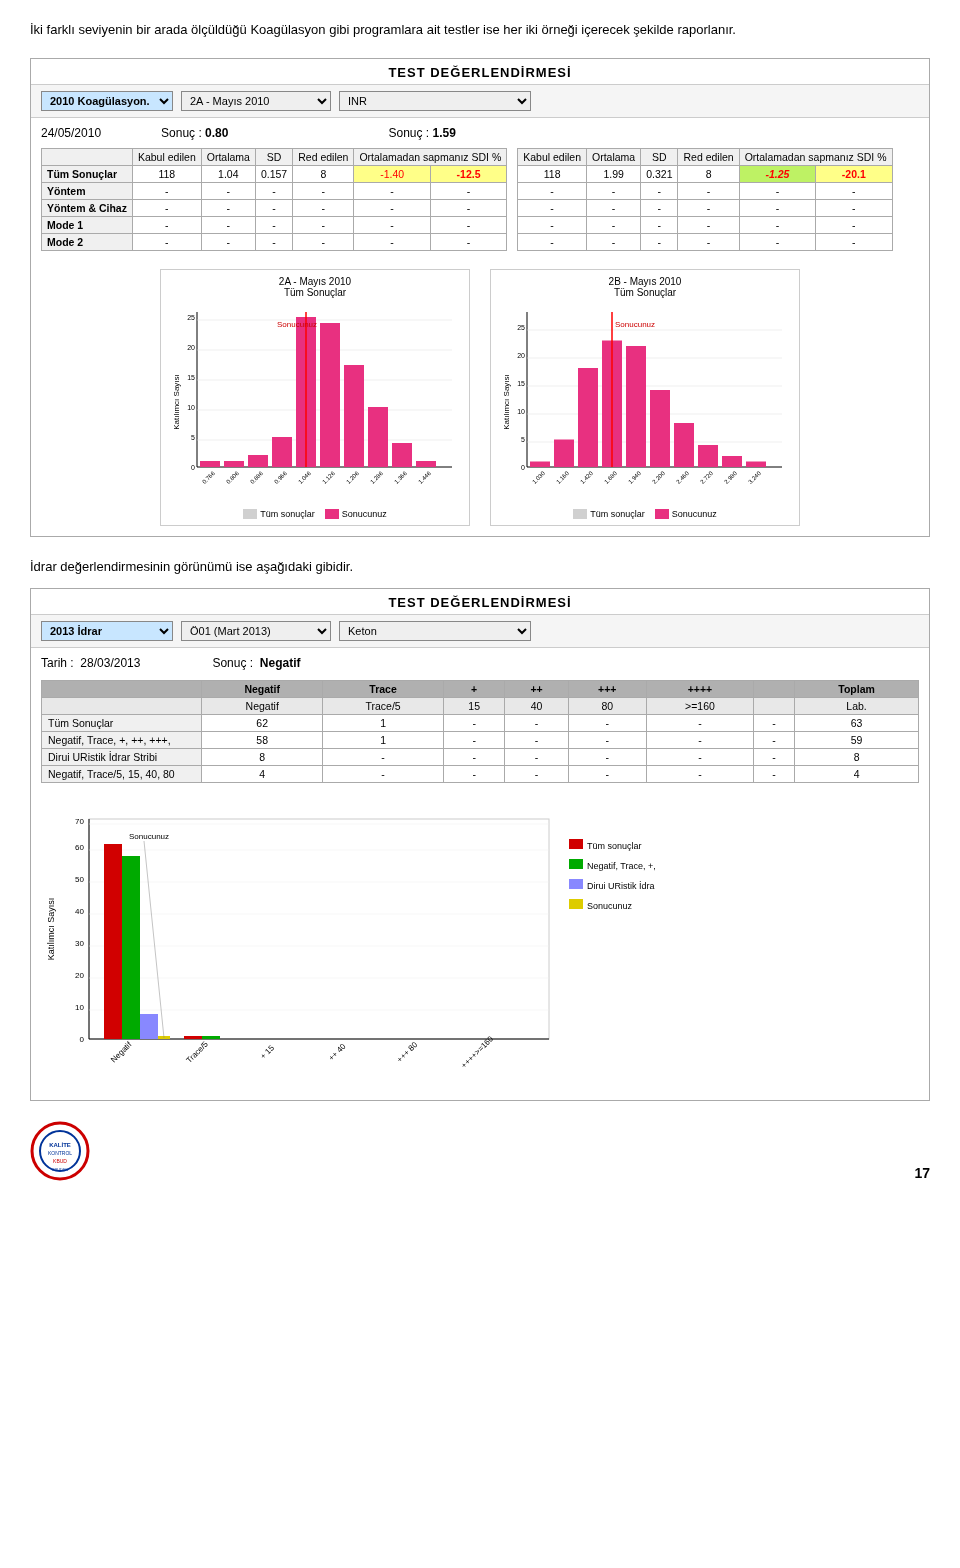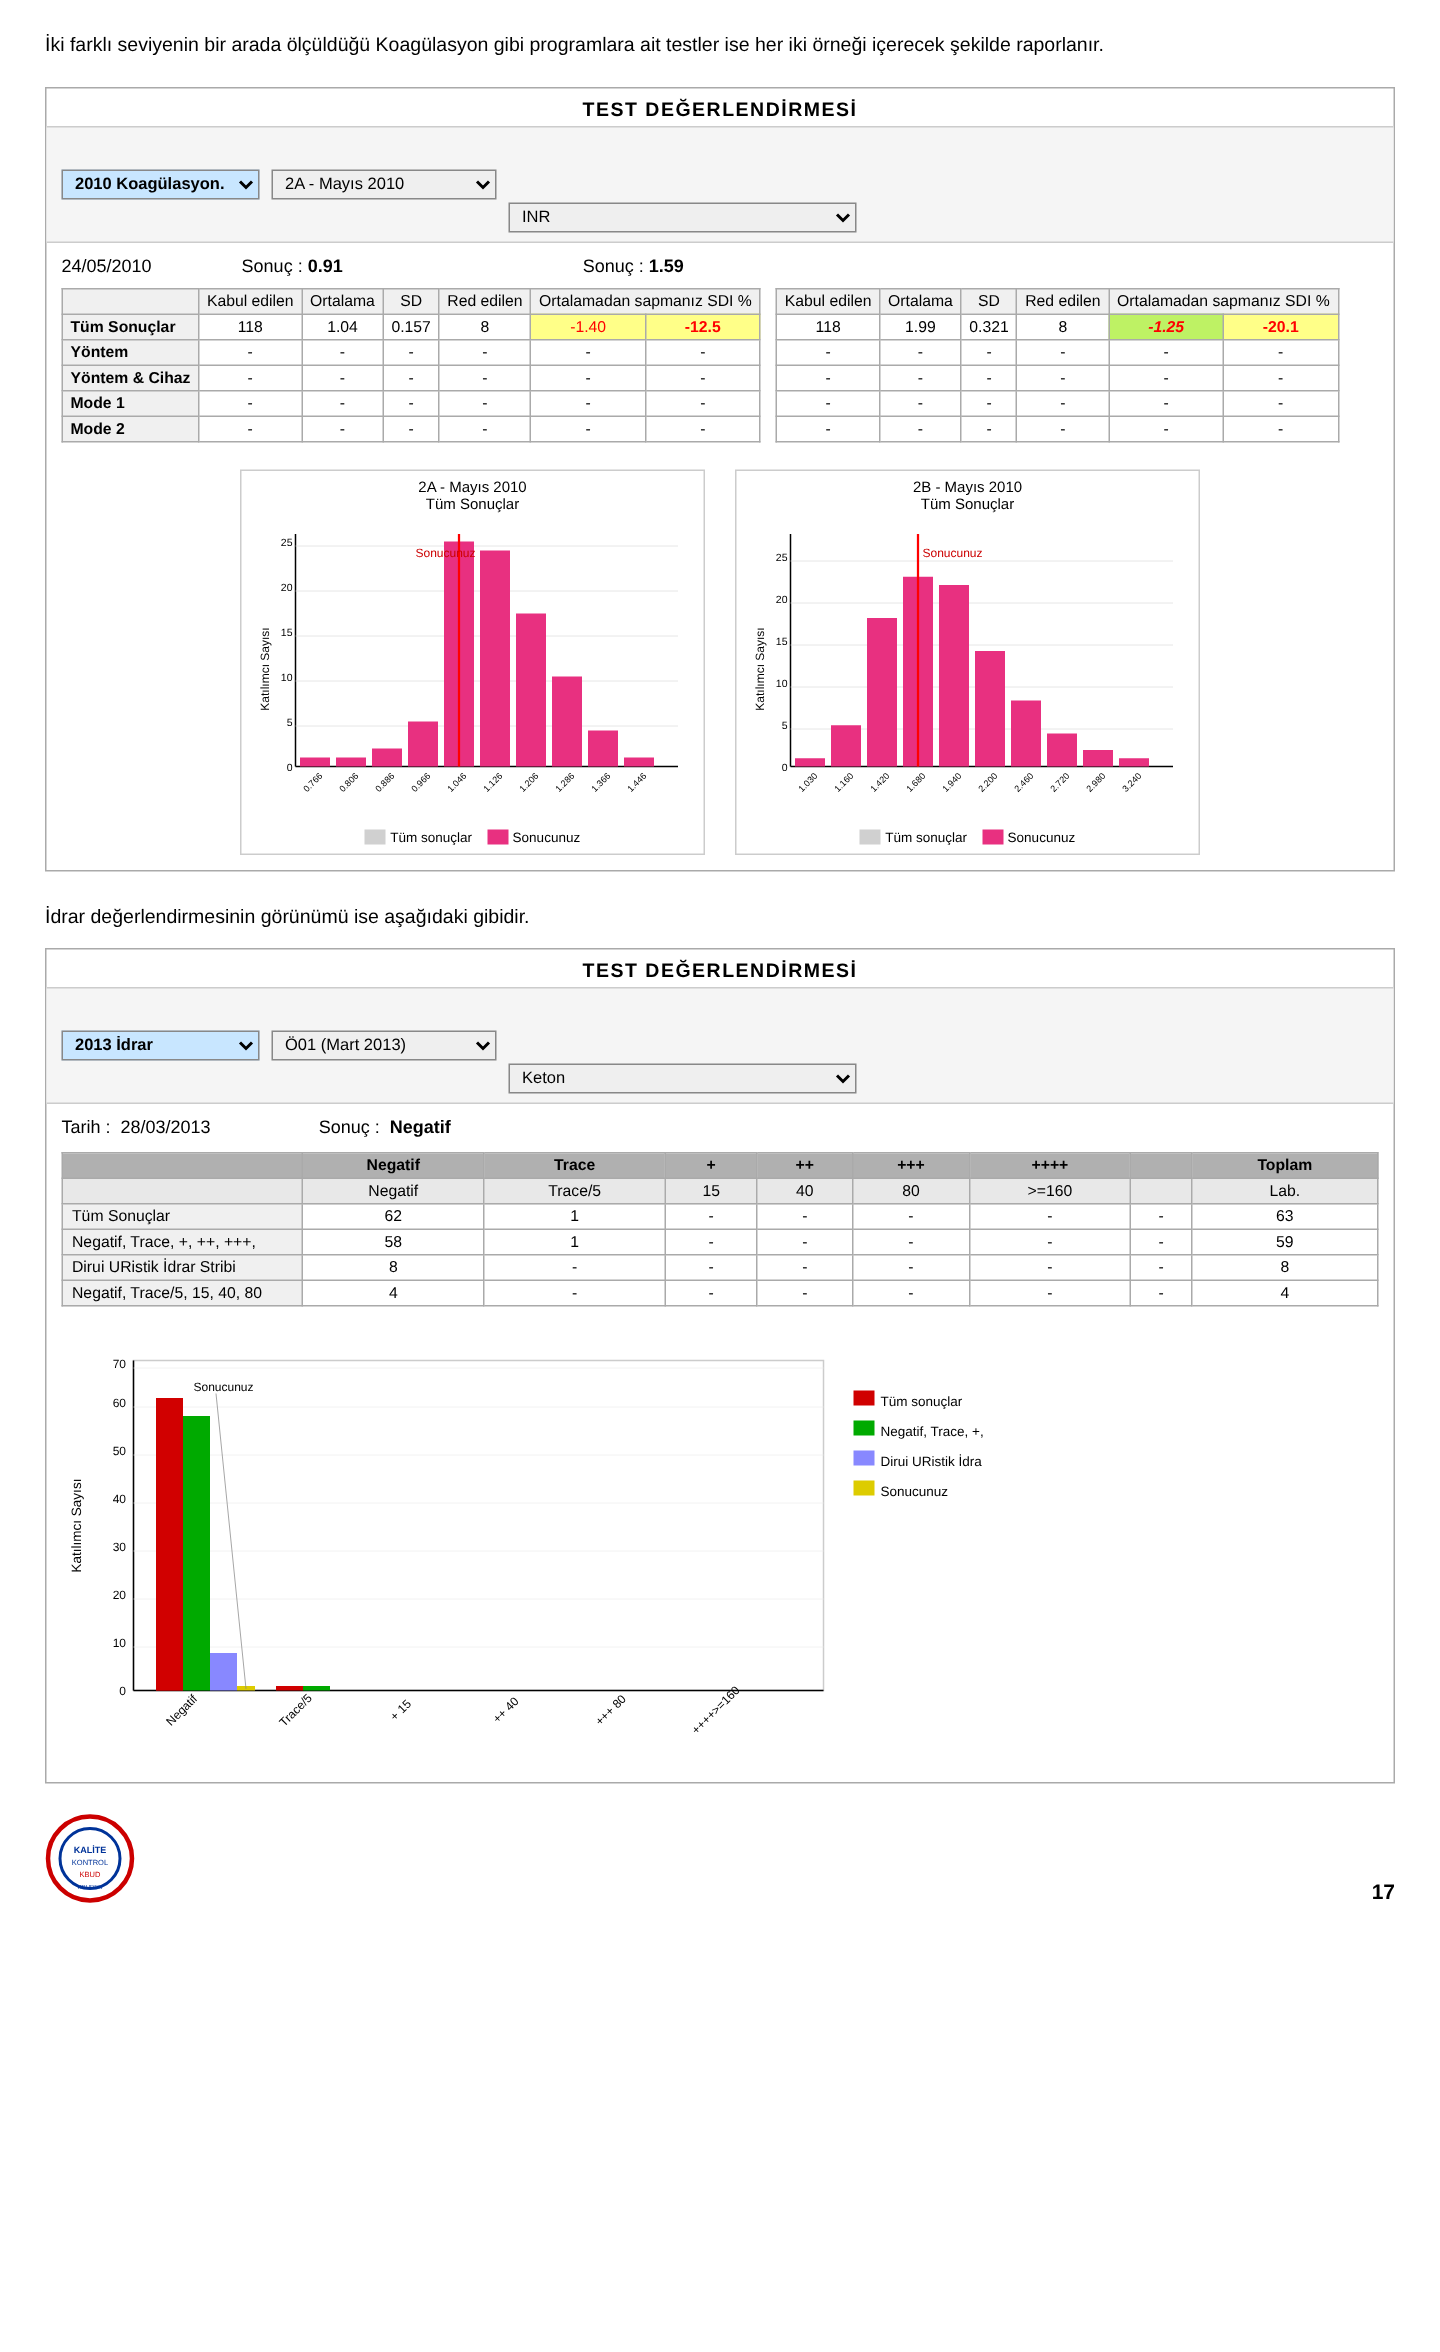--- a/index.html
+++ b/index.html
@@ -38,21 +38,21 @@
       border-bottom: 1px solid #ccc;
       background: #f5f5f5;
     }
     .controls-row select {
       font-size: 11px;
       padding: 2px 4px;
       border: 1px solid #888;
     }
     .program-select { width: 132px; background: #c8e6ff; font-weight: bold; }
     .period-select { width: 150px; }
-    .analyte-select { width: 232px; margin-top: 44px; }
+    .analyte-select { width: 192px; }
     .table-area {
       padding: 8px 10px;
     }
     .date-result-row {
       display: flex;
       gap: 60px;
       margin-bottom: 8px;
       font-size: 12px;
     }
     .dual-table-container {
@@ -179,21 +179,21 @@
     </select>
     <select class="analyte-select">
       <option>INR</option>
     </select>
   </div>
   <div class="table-area">
     <div class="date-result-row">
       <span>24/05/2010</span>
       <span>
         <span>Sonuç :</span>
-        <strong>0.91</strong>
+        <strong>0.80</strong>
       </span>
       <span style="margin-left:100px;">
         <span>Sonuç :</span>
         <strong>1.59</strong>
       </span>
     </div>
     <div class="dual-table-container">
       <table class="result-table">
         <thead>
           <tr>

